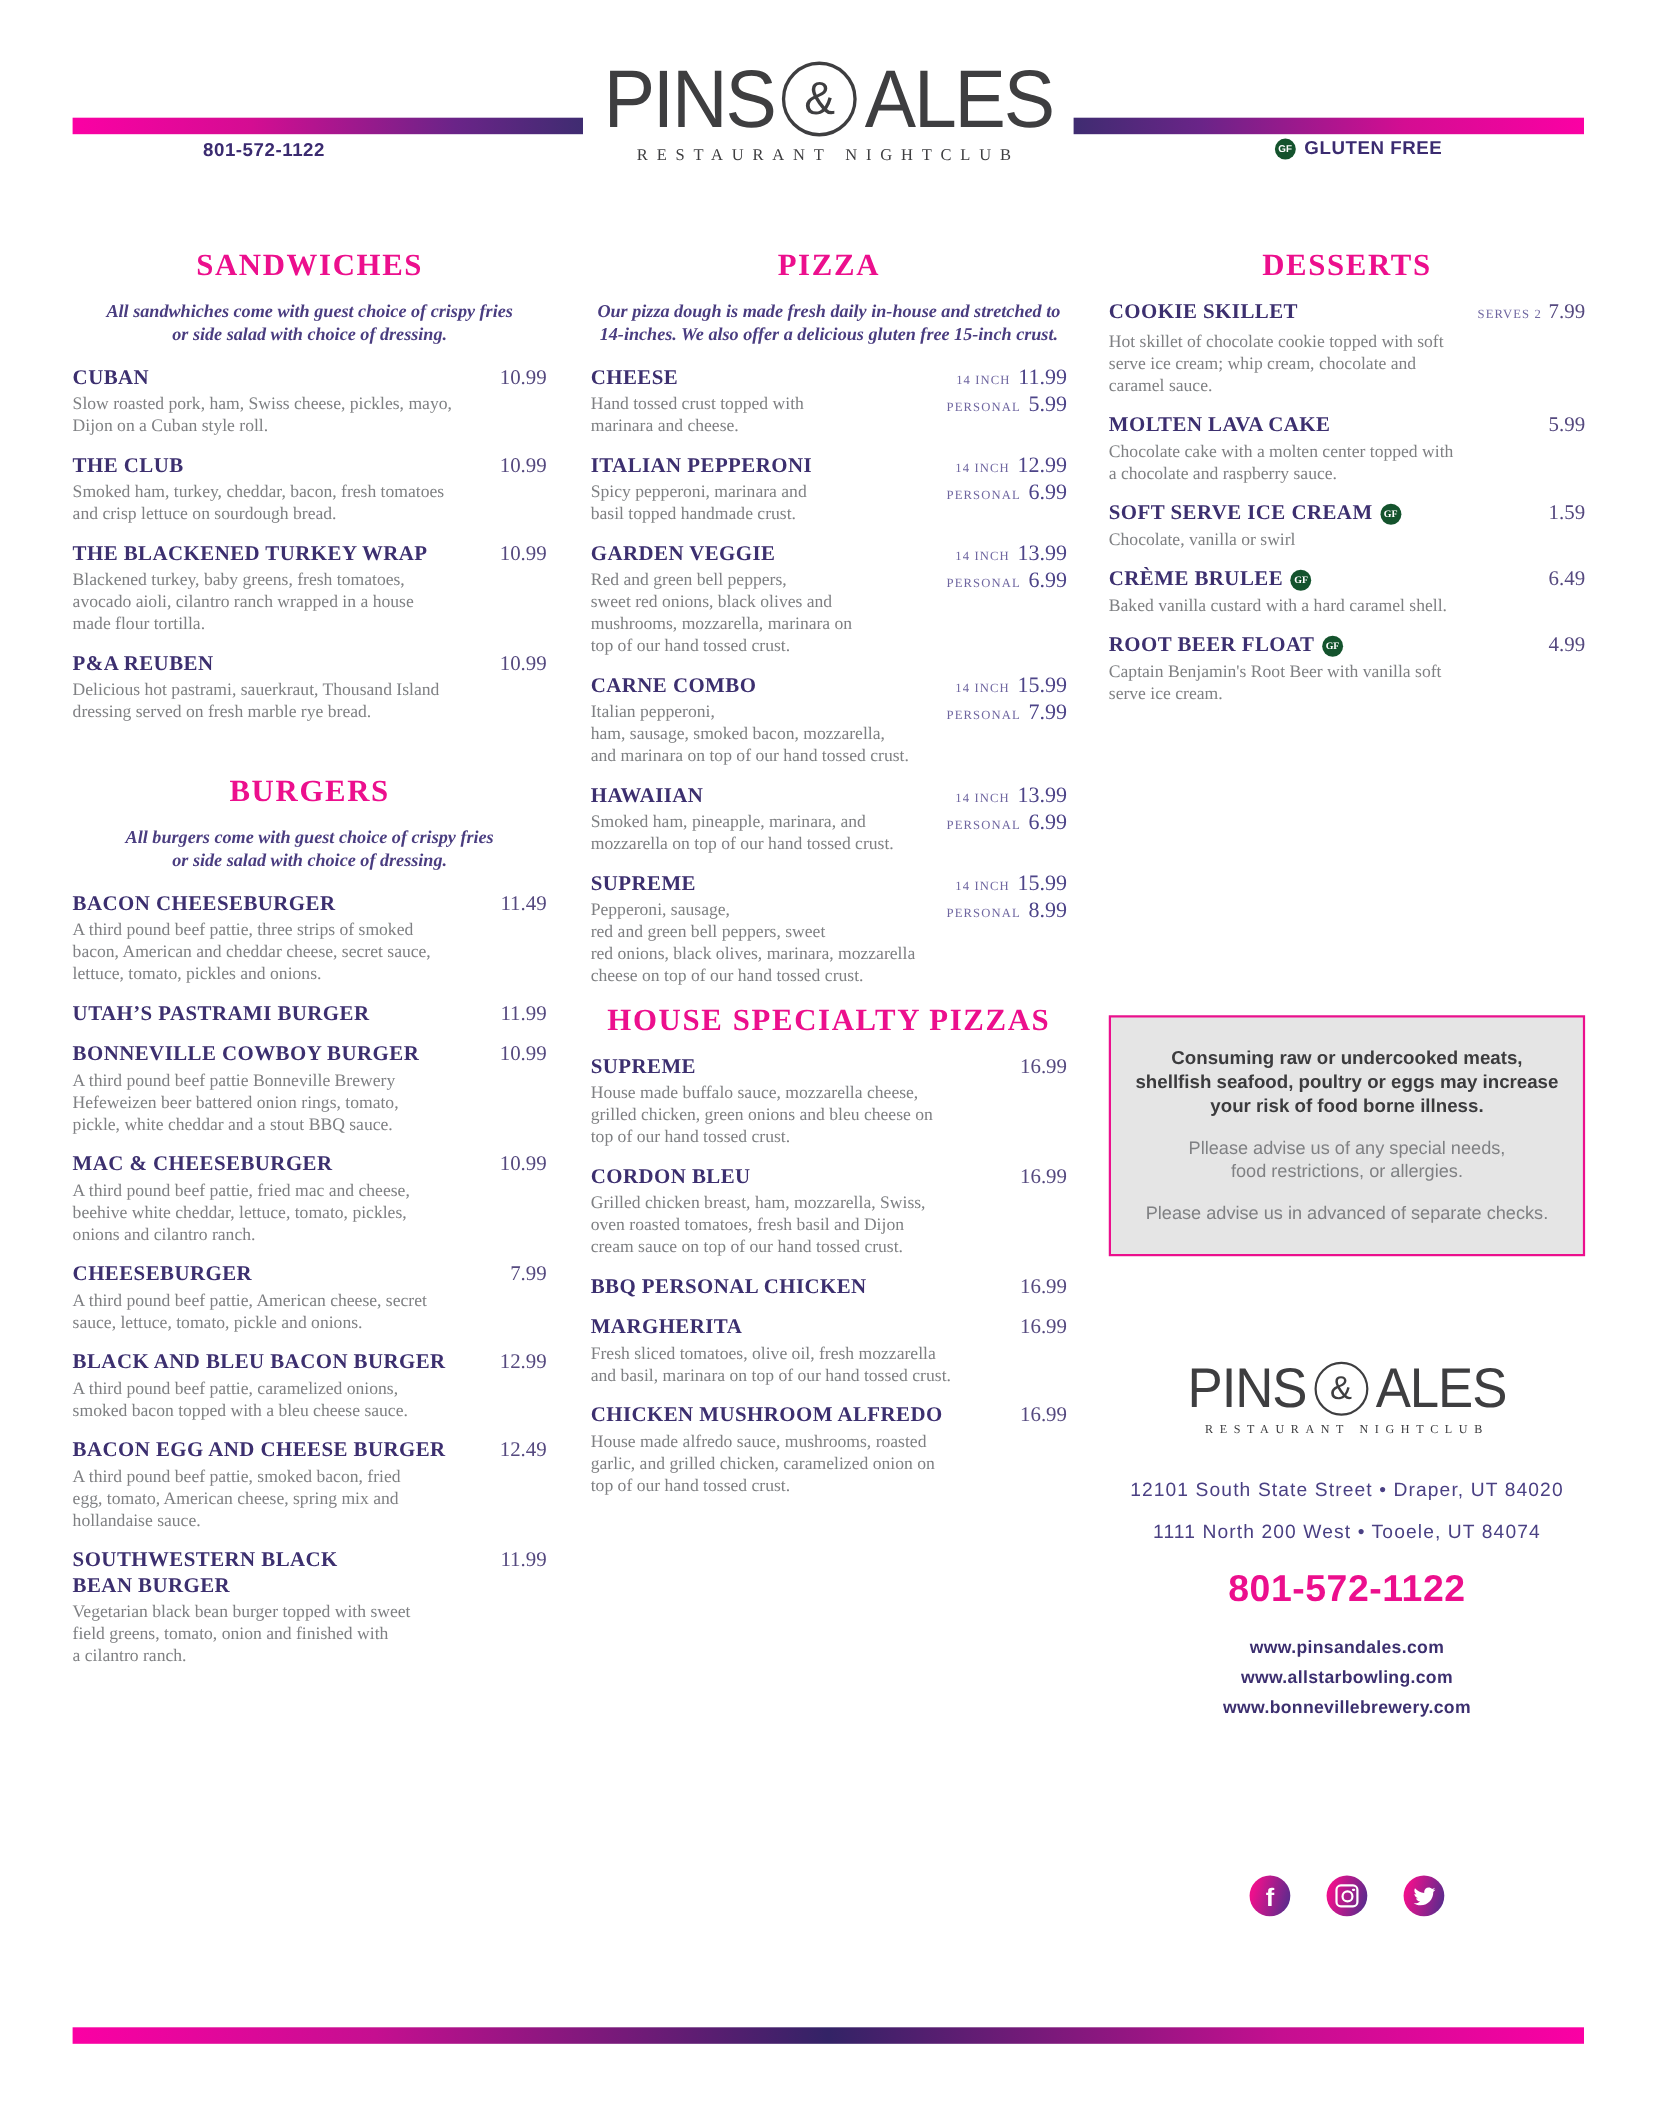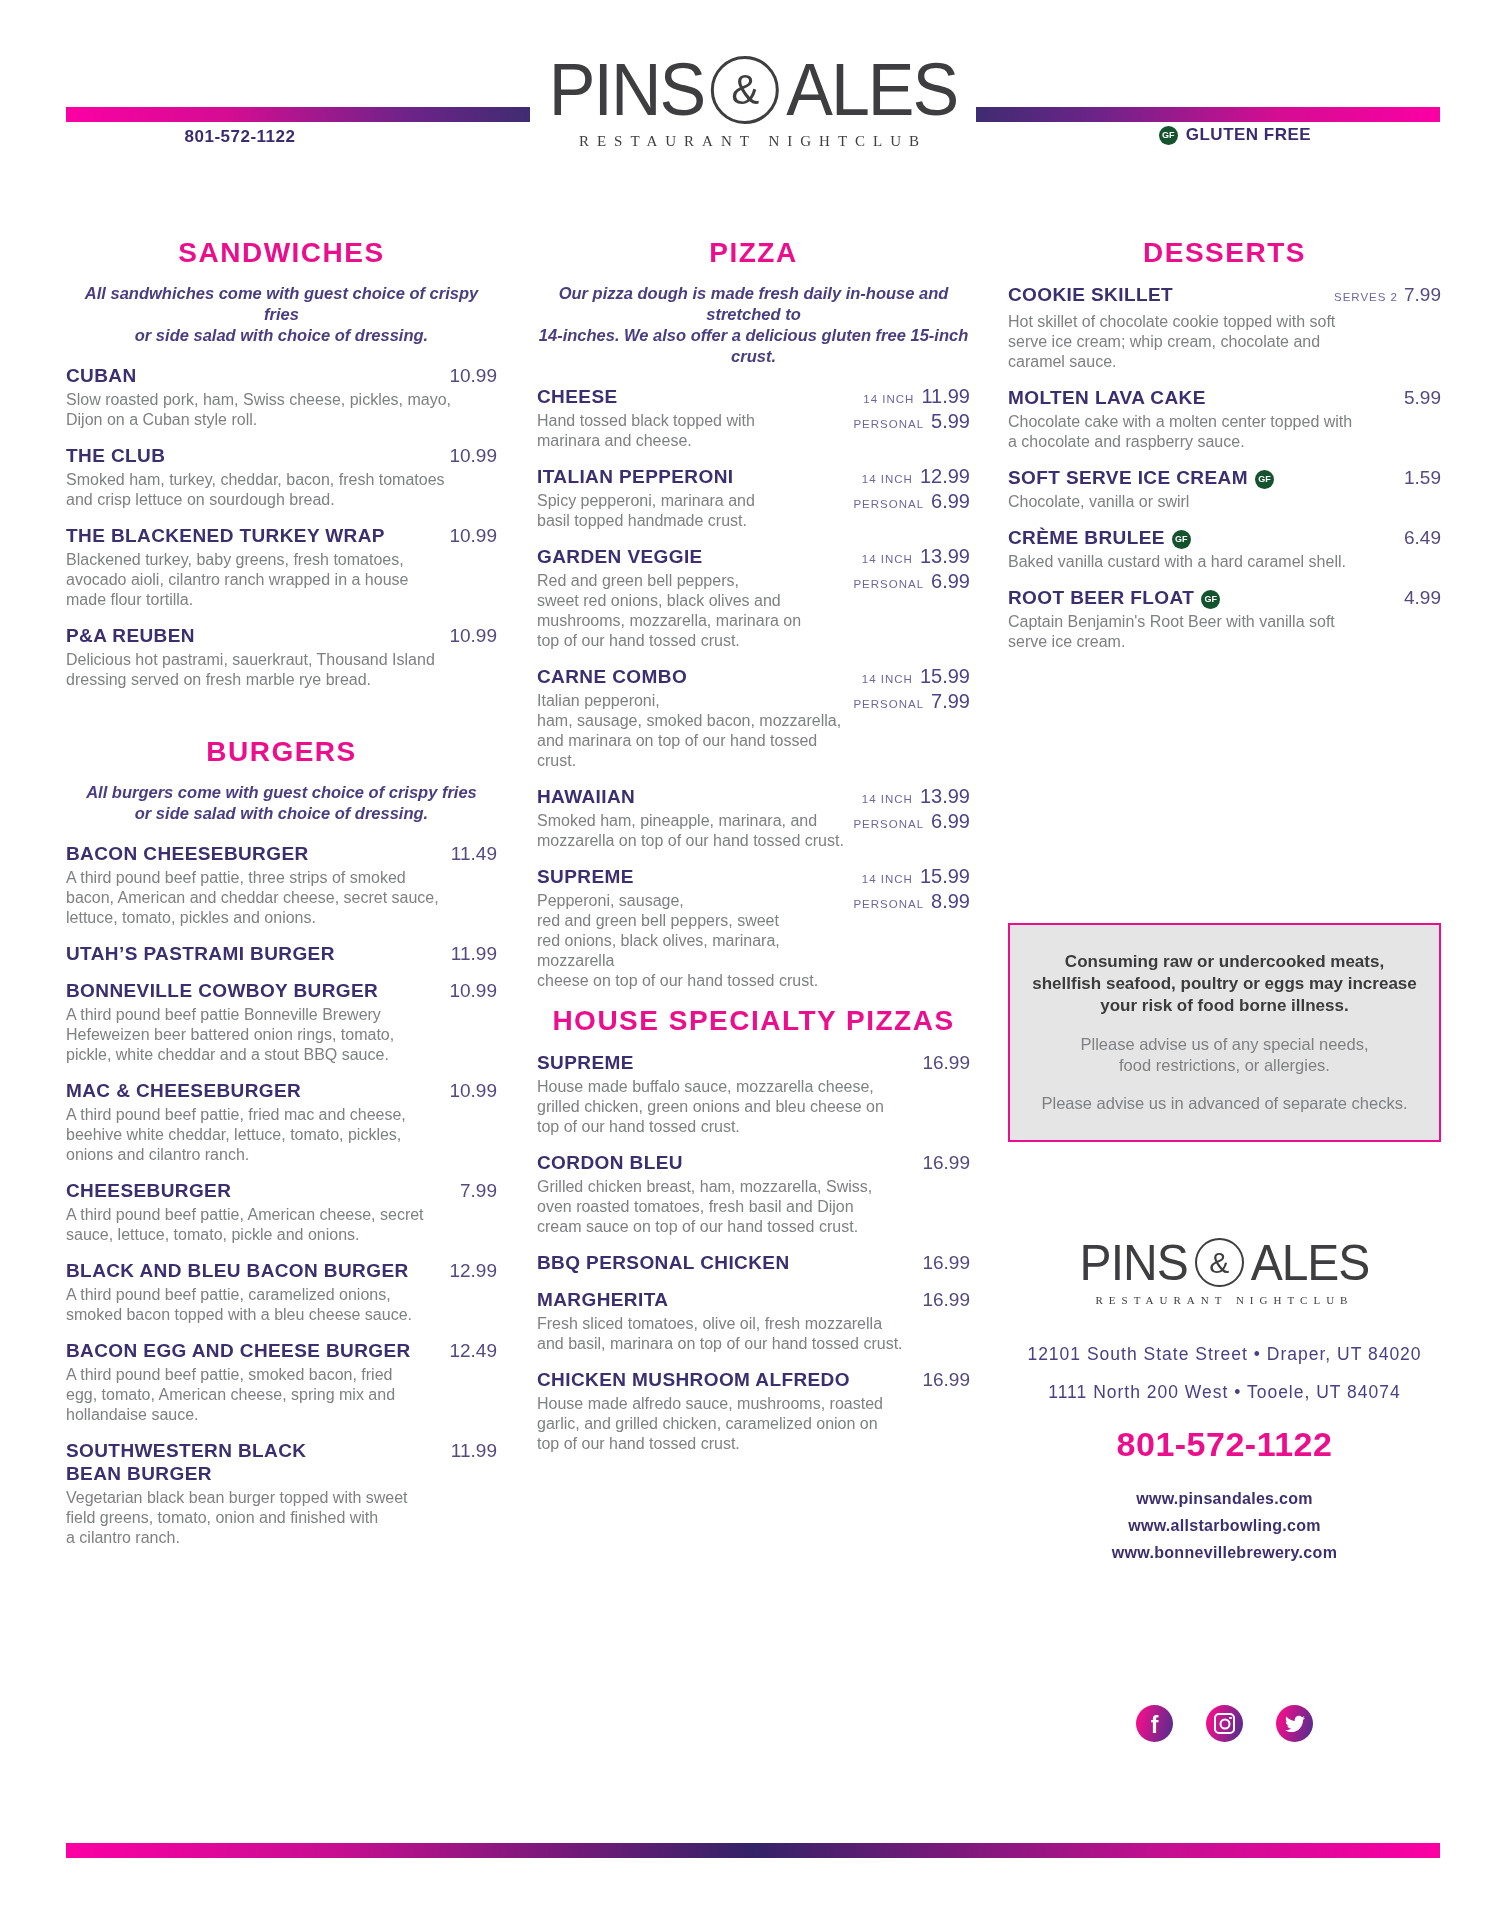--- a/index.html
+++ b/index.html
@@ -32,21 +32,21 @@
     transform:scaleY(1.06);}
   .logo-amp{width:62px;height:62px;border:3px solid #3e3e40;border-radius:50%;
     display:flex;align-items:center;justify-content:center;font-size:42px;font-weight:400;}
   .logo-tagline{font-family:"Liberation Serif",serif;font-size:15px;letter-spacing:8px;
     margin-top:9px;white-space:nowrap;}
   .logo-footer .logo-word{font-size:48px;letter-spacing:-1px;line-height:46px;}
   .logo-footer .logo-amp{width:45px;height:45px;border-width:2.5px;font-size:30px;}
   .logo-footer .logo-tagline{font-size:11px;letter-spacing:6px;margin-top:7px;}
 
   
-  .col{position:absolute;top:237px;}
+  .col{position:absolute;top:226px;font-family:Liberation Serif, serif;}
   #col1{left:66px;width:431px;}
   #col2{left:537px;width:433px;}
   #col3{left:1008px;width:433px;}
   .sec-title{font-size:28px;font-weight:700;color:#ec0f8d;text-align:center;
     letter-spacing:1.5px;margin:0 0 14px;}
   [data-section="burgers"]{margin-top:46px;}
   [data-section="specialty_pizzas"]{margin-top:10px;}
   .intro{font-style:italic;font-weight:700;color:#4a3d80;font-size:16.5px;line-height:21px;
     text-align:center;margin:0 0 18px;white-space:pre-line;}
   .mi{margin-bottom:14px;position:relative;}
@@ -226,21 +226,21 @@
 </div>
 
 <div class="col" id="col2">
   <div data-section="pizza">
       <h2 class="sec-title">PIZZA</h2>
       <p class="intro">Our pizza dough is made fresh daily in-house and stretched to
 14-inches. We also offer a delicious gluten free 15-inch crust.</p>
       <div class="mi pizza">
         <div class="mi-left">
           <div class="mi-name">CHEESE</div>
-          <div class="mi-desc">Hand tossed black topped with
+          <div class="mi-desc">Hand tossed crust topped with
 marinara and cheese.</div>
         </div>
         <div class="mi-prices">
           <div class="pr">
             <span class="pr-label">14 INCH</span>
             <span class="pr-val">11.99</span>
           </div>
           <div class="pr">
             <span class="pr-label">PERSONAL</span>
             <span class="pr-val">5.99</span>

